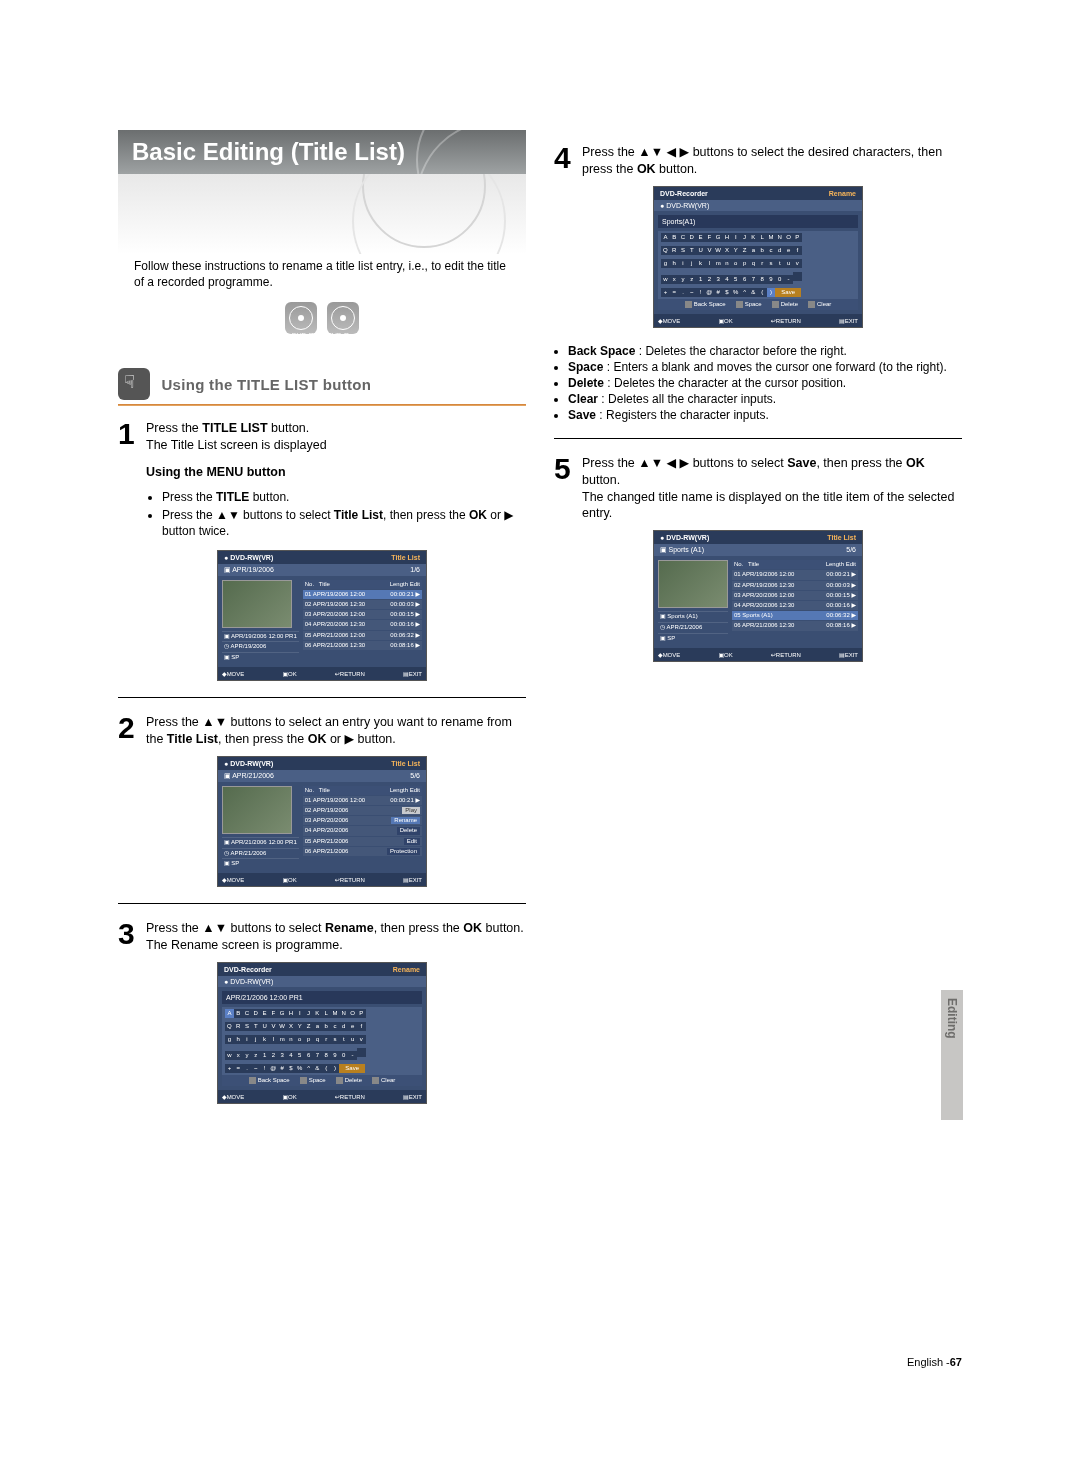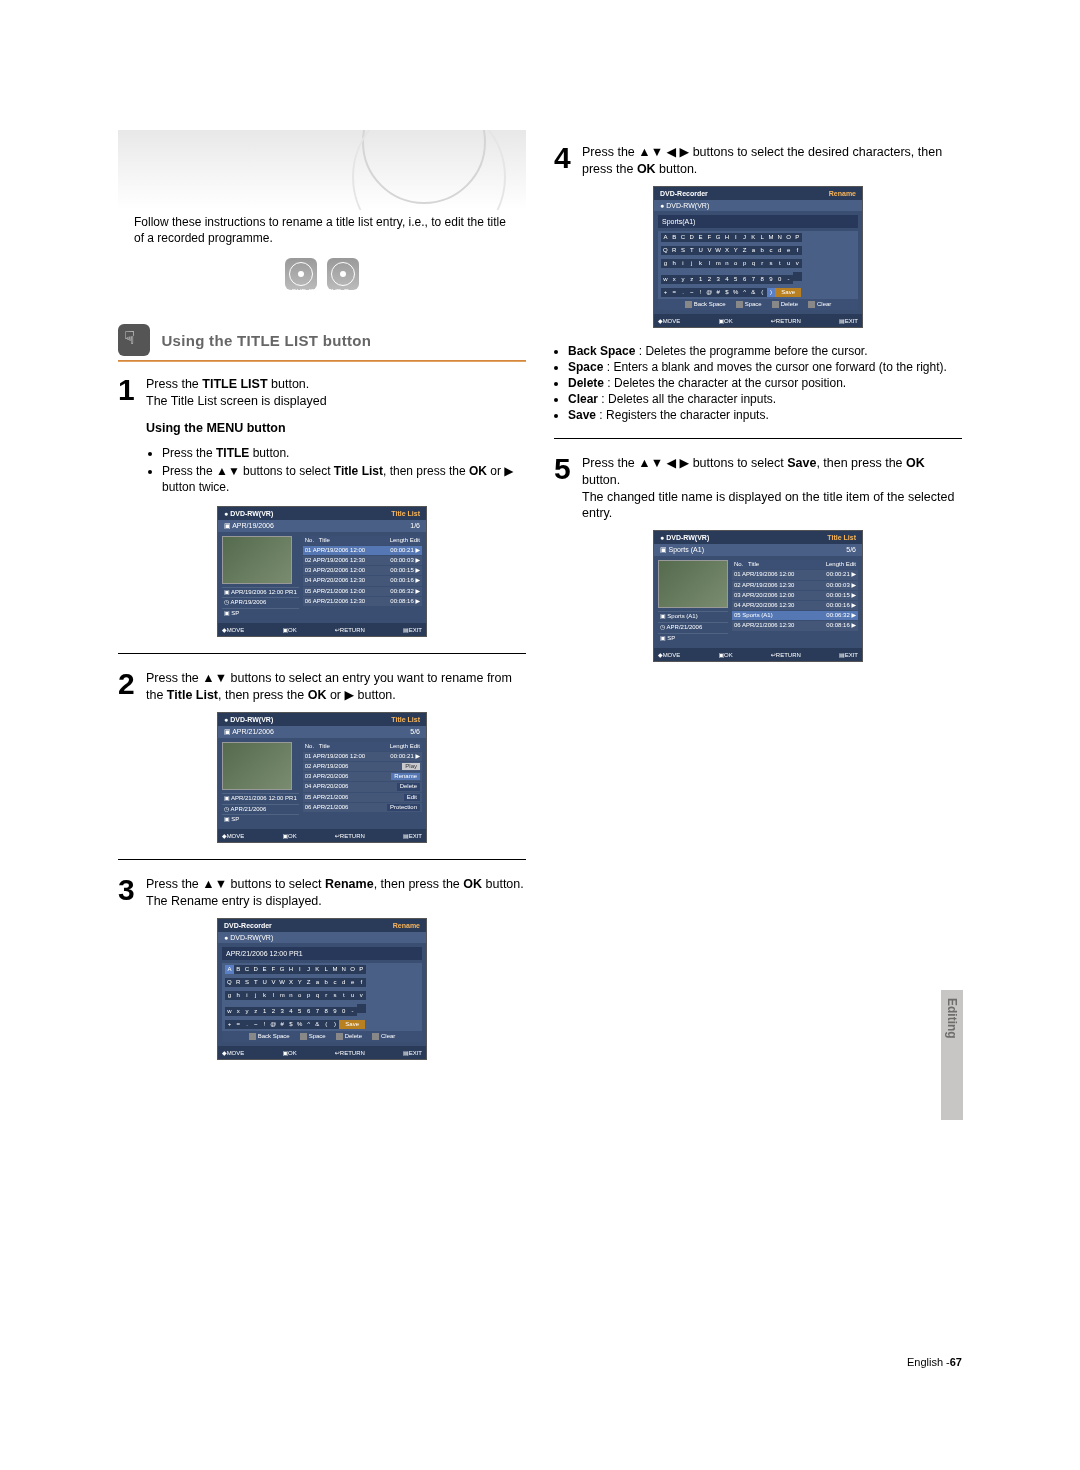--- a/index.html
+++ b/index.html
@@ -62,20 +62,24 @@
   .side-tab{position:absolute;right:117px;top:990px;width:22px;height:130px;background:#c7c6c4}
   .side-tab span{writing-mode:vertical-rl;font-weight:bold;color:#6e6d6b;font-size:12px;position:absolute;left:4px;top:8px}
   hr.sep{border:none;border-top:1px solid #000;margin:16px 0}
 </style>
 </head>
 <body>
 <div class="page">
 <div class="columns">
 
 <div class="col">
+  <div class="main-title-box">
+    <span>Basic Editing (Title List)</span>
+    <div class="title-swoosh"></div><div class="title-swoosh swoosh2"></div>
+  </div>
   <div class="under-swoosh"></div>
   <div class="body-text">Follow these instructions to rename a title list entry, i.e., to edit the title of a recorded programme.</div>
   <div class="disc-icons">
     <span class="disc"></span>
     <span class="disc"></span><br>
     <span class="disc-label">DVD-RW</span><span class="disc-label">DVD-R</span>
   </div>
   <div class="method-hdr">
     <span class="hand"></span>
     <span class="method-title">Using the TITLE LIST button</span>
@@ -220,21 +224,21 @@
             <span>↩<span>RETURN</span></span>
             <span>▤<span>EXIT</span></span>
           </div>
   </div>
   <hr class="sep">
 
   <div class="step">
     <div class="step-num">3</div>
     <div class="step-body">
       Press the ▲▼ buttons to select <b>Rename</b>, then press the <b>OK</b> button.<br>
-      <span>The Rename entry is displayed.</span>
+      <span>The Rename screen is programme.</span>
     </div>
   </div>
 
   <div class="osd">
     <div class="osd-hdr">
             <span>DVD-Recorder</span>
             <span class="orange">Rename</span>
           </div>
     <div class="osd-hdr2">
             <span>● <span>DVD-RW(VR)</span></span>
@@ -324,21 +328,21 @@
     </div>
     <div class="cbar">
             <span>◆<span>MOVE</span></span>
             <span>▣<span>OK</span></span>
             <span>↩<span>RETURN</span></span>
             <span>▤<span>EXIT</span></span>
           </div>
   </div>
 
   <ul class="bullets" style="padding-left:14px">
-    <li><b>Back Space</b> : <span>Deletes the programme before the cursor.</span></li>
+    <li><b>Back Space</b> : <span>Deletes the charactor before the right.</span></li>
     <li><b>Space</b> : <span>Enters a blank and moves the cursor one forward (to the right).</span></li>
     <li><b>Delete</b> : <span>Deletes the character at the cursor position.</span></li>
     <li><b>Clear</b> : <span>Deletes all the character inputs.</span></li>
     <li><b>Save</b> : <span>Registers the character inputs.</span></li>
   </ul>
   <hr class="sep">
 
   <div class="step">
     <div class="step-num">5</div>
     <div class="step-body">

